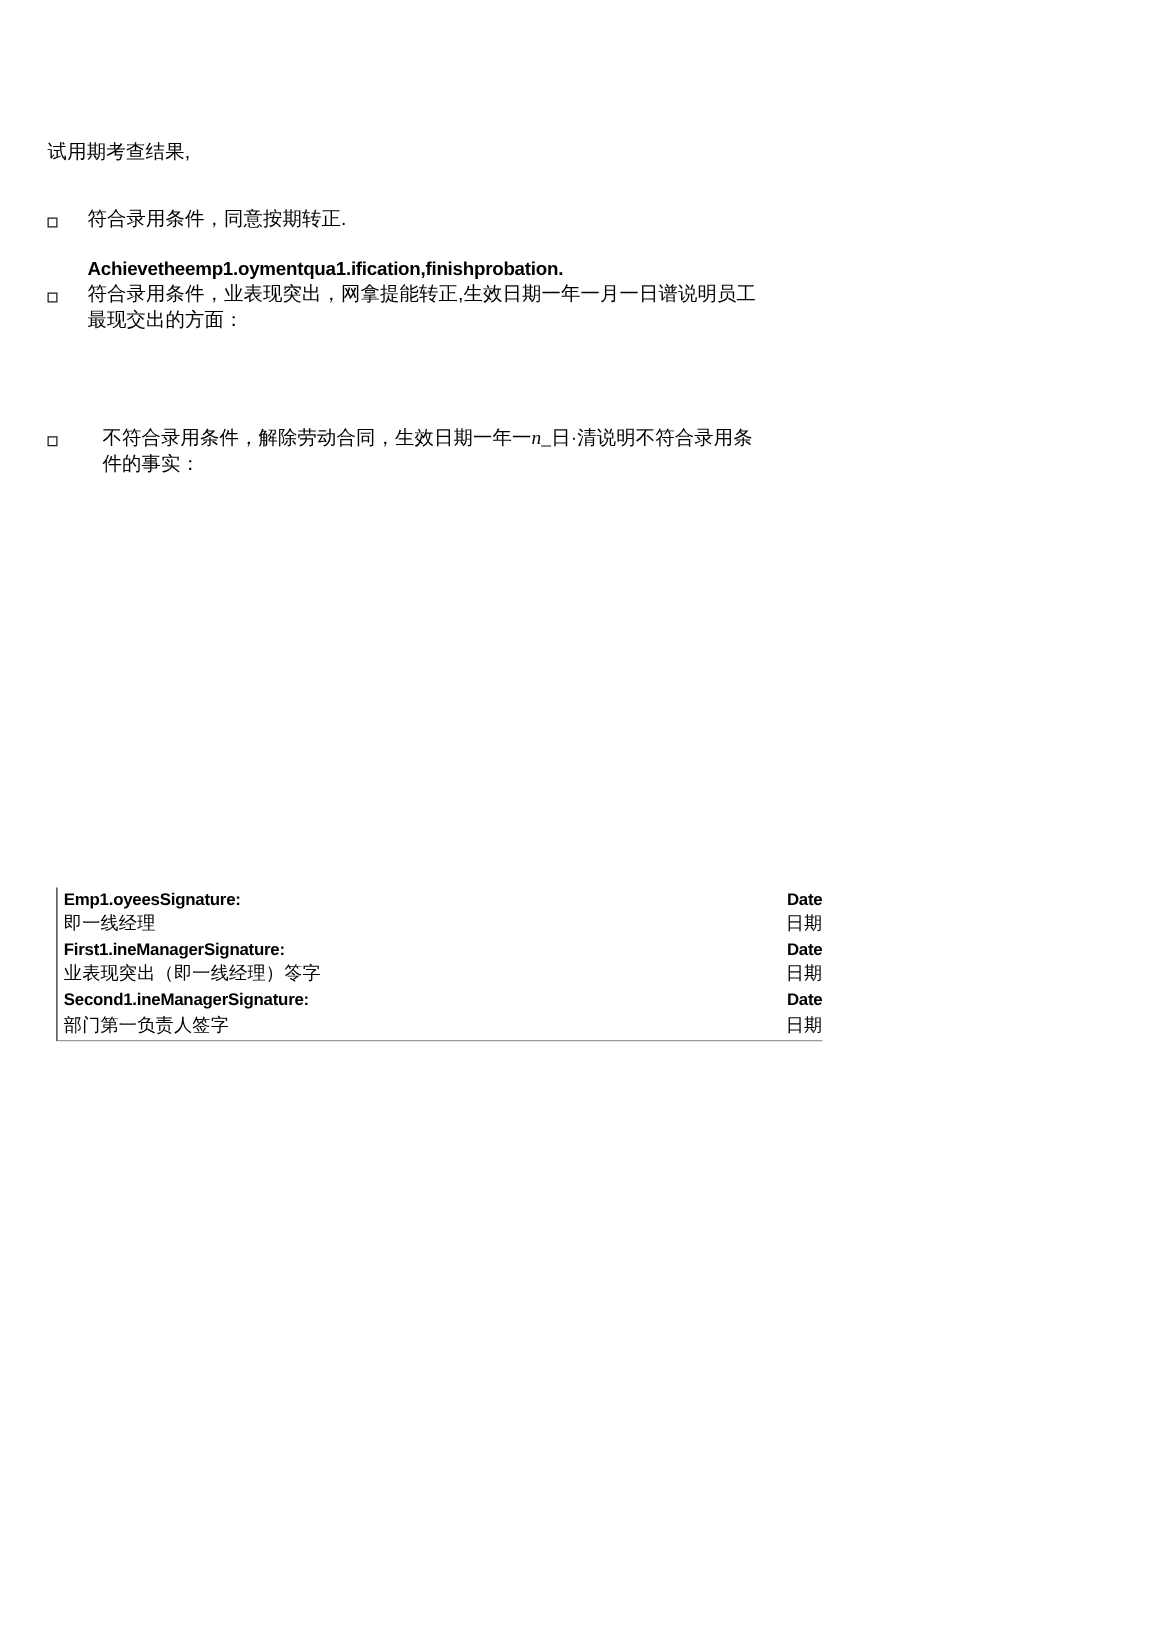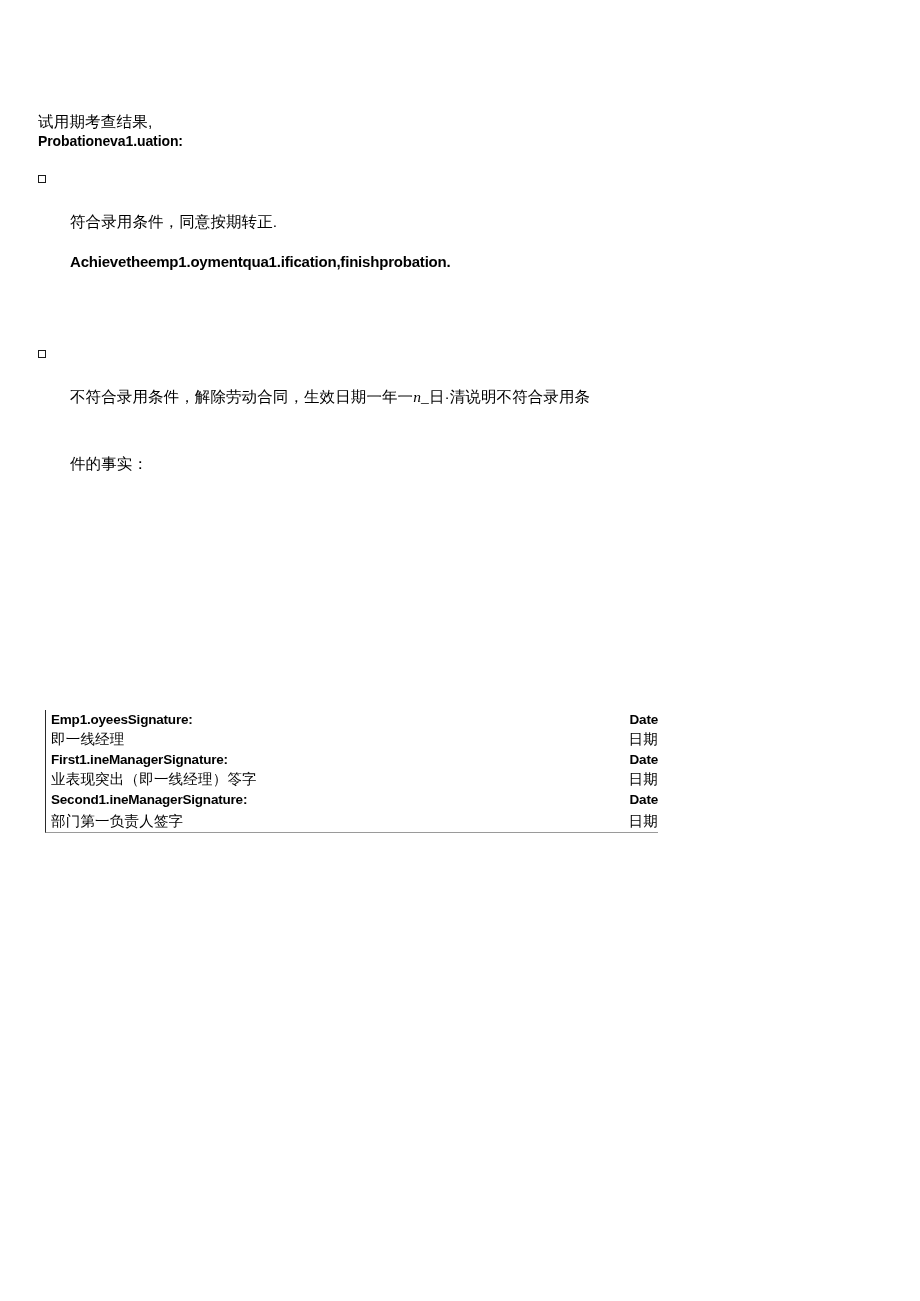--- a/index.html
+++ b/index.html
@@ -48,21 +48,21 @@
 
   
   .option {
     position: absolute;
     display: flex;
     align-items: flex-start;
     width: 640px;
   }
   .opt1 { left: 38px; top: 165px; }
   .opt2 { left: 38px; top: 225px; }
-  .opt3 { left: 38px; top: 340px; }
+  .opt3 { left: 38px; top: 340px; gap: 12px; }
 
   .checkbox-col {
     width: 32px;
     flex: 0 0 32px;
     padding-top: 4px;
   }
   .checkbox {
     display: inline-block;
     width: 8px;
     height: 8px;
@@ -71,21 +71,21 @@
     box-sizing: border-box;
   }
   .opt-body {
     flex: 1 1 auto;
   }
   .opt-cn {
     font-size: 15.5px;
     line-height: 21px;
     letter-spacing: 0.1px;
   }
-  .opt-cn.nowrap { white-space: nowrap; margin-top: 46px; }
+  .opt-cn.nowrap { white-space: nowrap; }
   .opt-en {
     font-size: 15px;
     line-height: 20px;
     font-weight: bold;
     letter-spacing: -0.2px;
     margin-top: 20px;
     white-space: nowrap;
   }
   .opt-cn .it {
     font-style: italic;
@@ -126,33 +126,41 @@
 
   .spacer-sm { height: 2px; }
 </style>
 </head>
 <body>
 
 <div class="page">
 
   <div class="heading-block">
     <div class="heading-cn">试用期考查结果,</div>
-    <div class="heading-en">Probationeva1.uation:</div>
   </div>
 
   <div class="option opt1">
     <div class="checkbox-col">
       <span class="checkbox"></span>
     </div>
     <div class="opt-body">
       <div class="opt-cn nowrap">符合录用条件，同意按期转正.</div>
       <div class="opt-en">Achievetheemp1.oymentqua1.ification,finishprobation.</div>
     </div>
   </div>
 
+  <div class="option opt2">
+    <div class="checkbox-col">
+      <span class="checkbox"></span>
+    </div>
+    <div class="opt-body">
+      <div class="opt-cn nowrap">符合录用条件，业表现突出，网拿提能转正,生效日期一年一月一日谱说明员工</div>
+      <div class="opt-cn nowrap">最现交出的方面：</div>
+    </div>
+  </div>
 
   <div class="option opt3">
     <div class="checkbox-col">
       <span class="checkbox"></span>
     </div>
     <div class="opt-body">
       <div class="opt-cn nowrap"><span>不符合录用条件，解除劳动合同，生效日期一年一</span><span class="it">n_</span><span>日·清说明不符合录用条</span></div>
       <div class="opt-cn nowrap">件的事实：</div>
     </div>
   </div>

